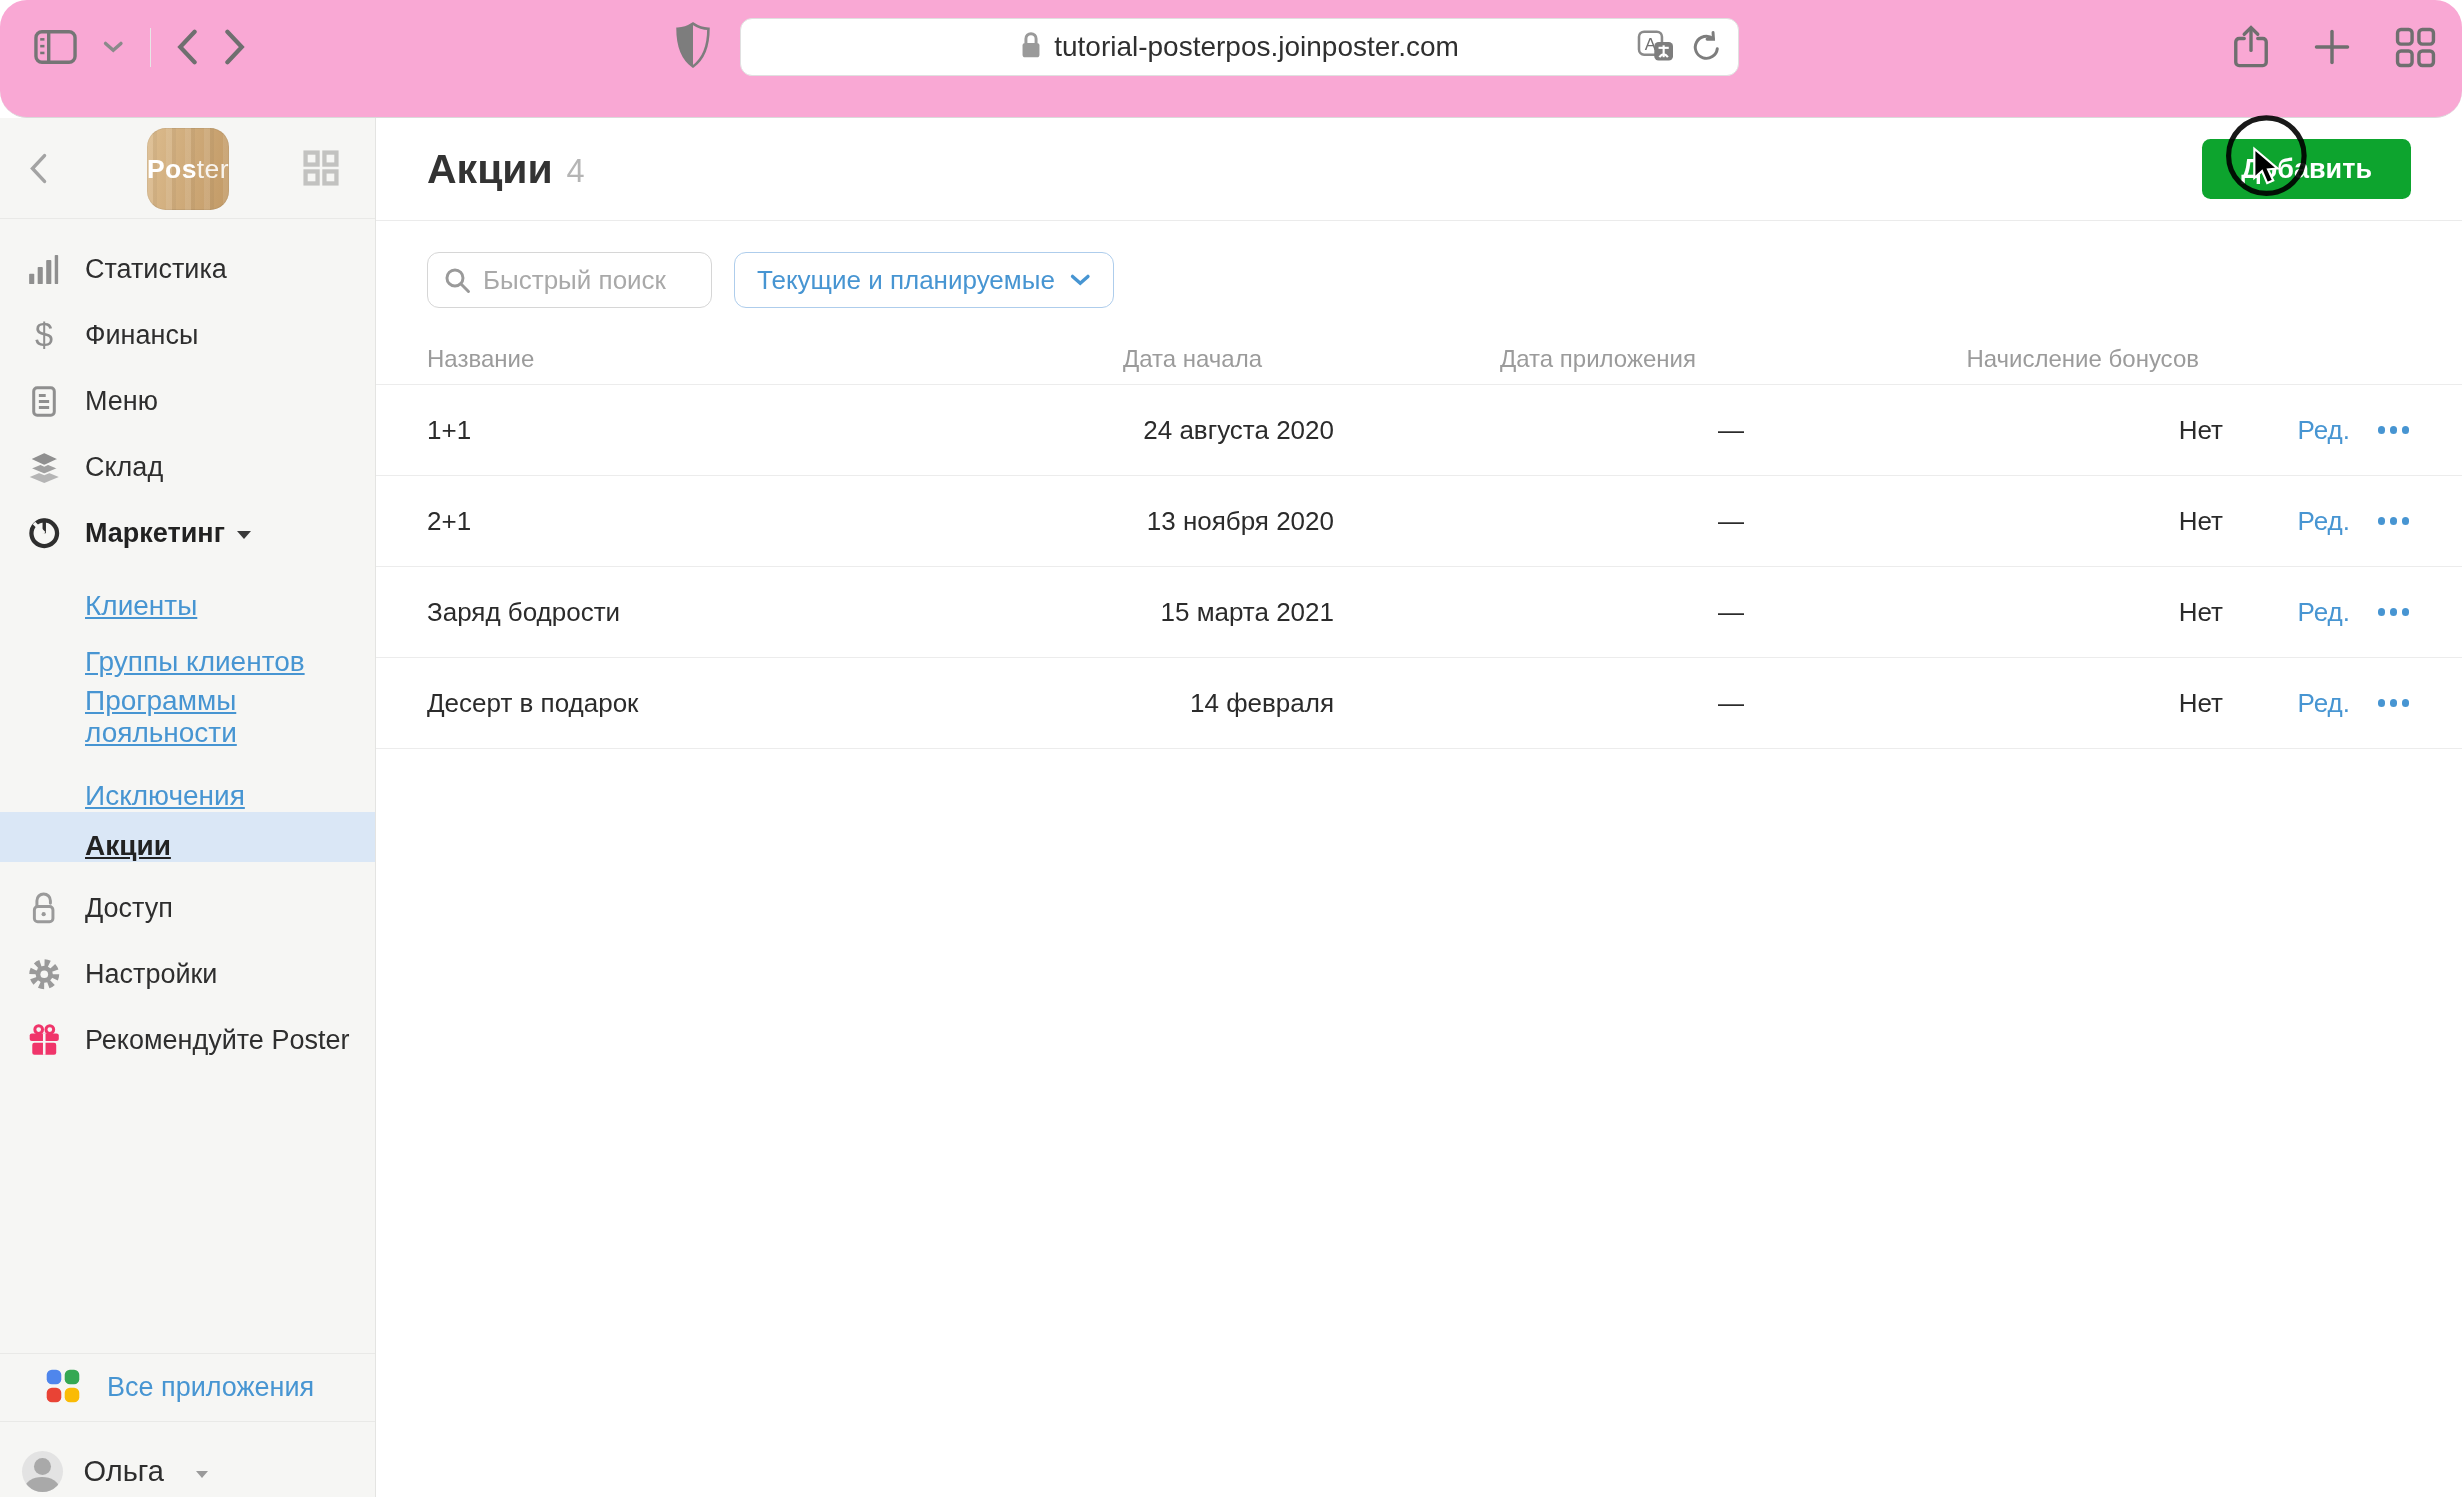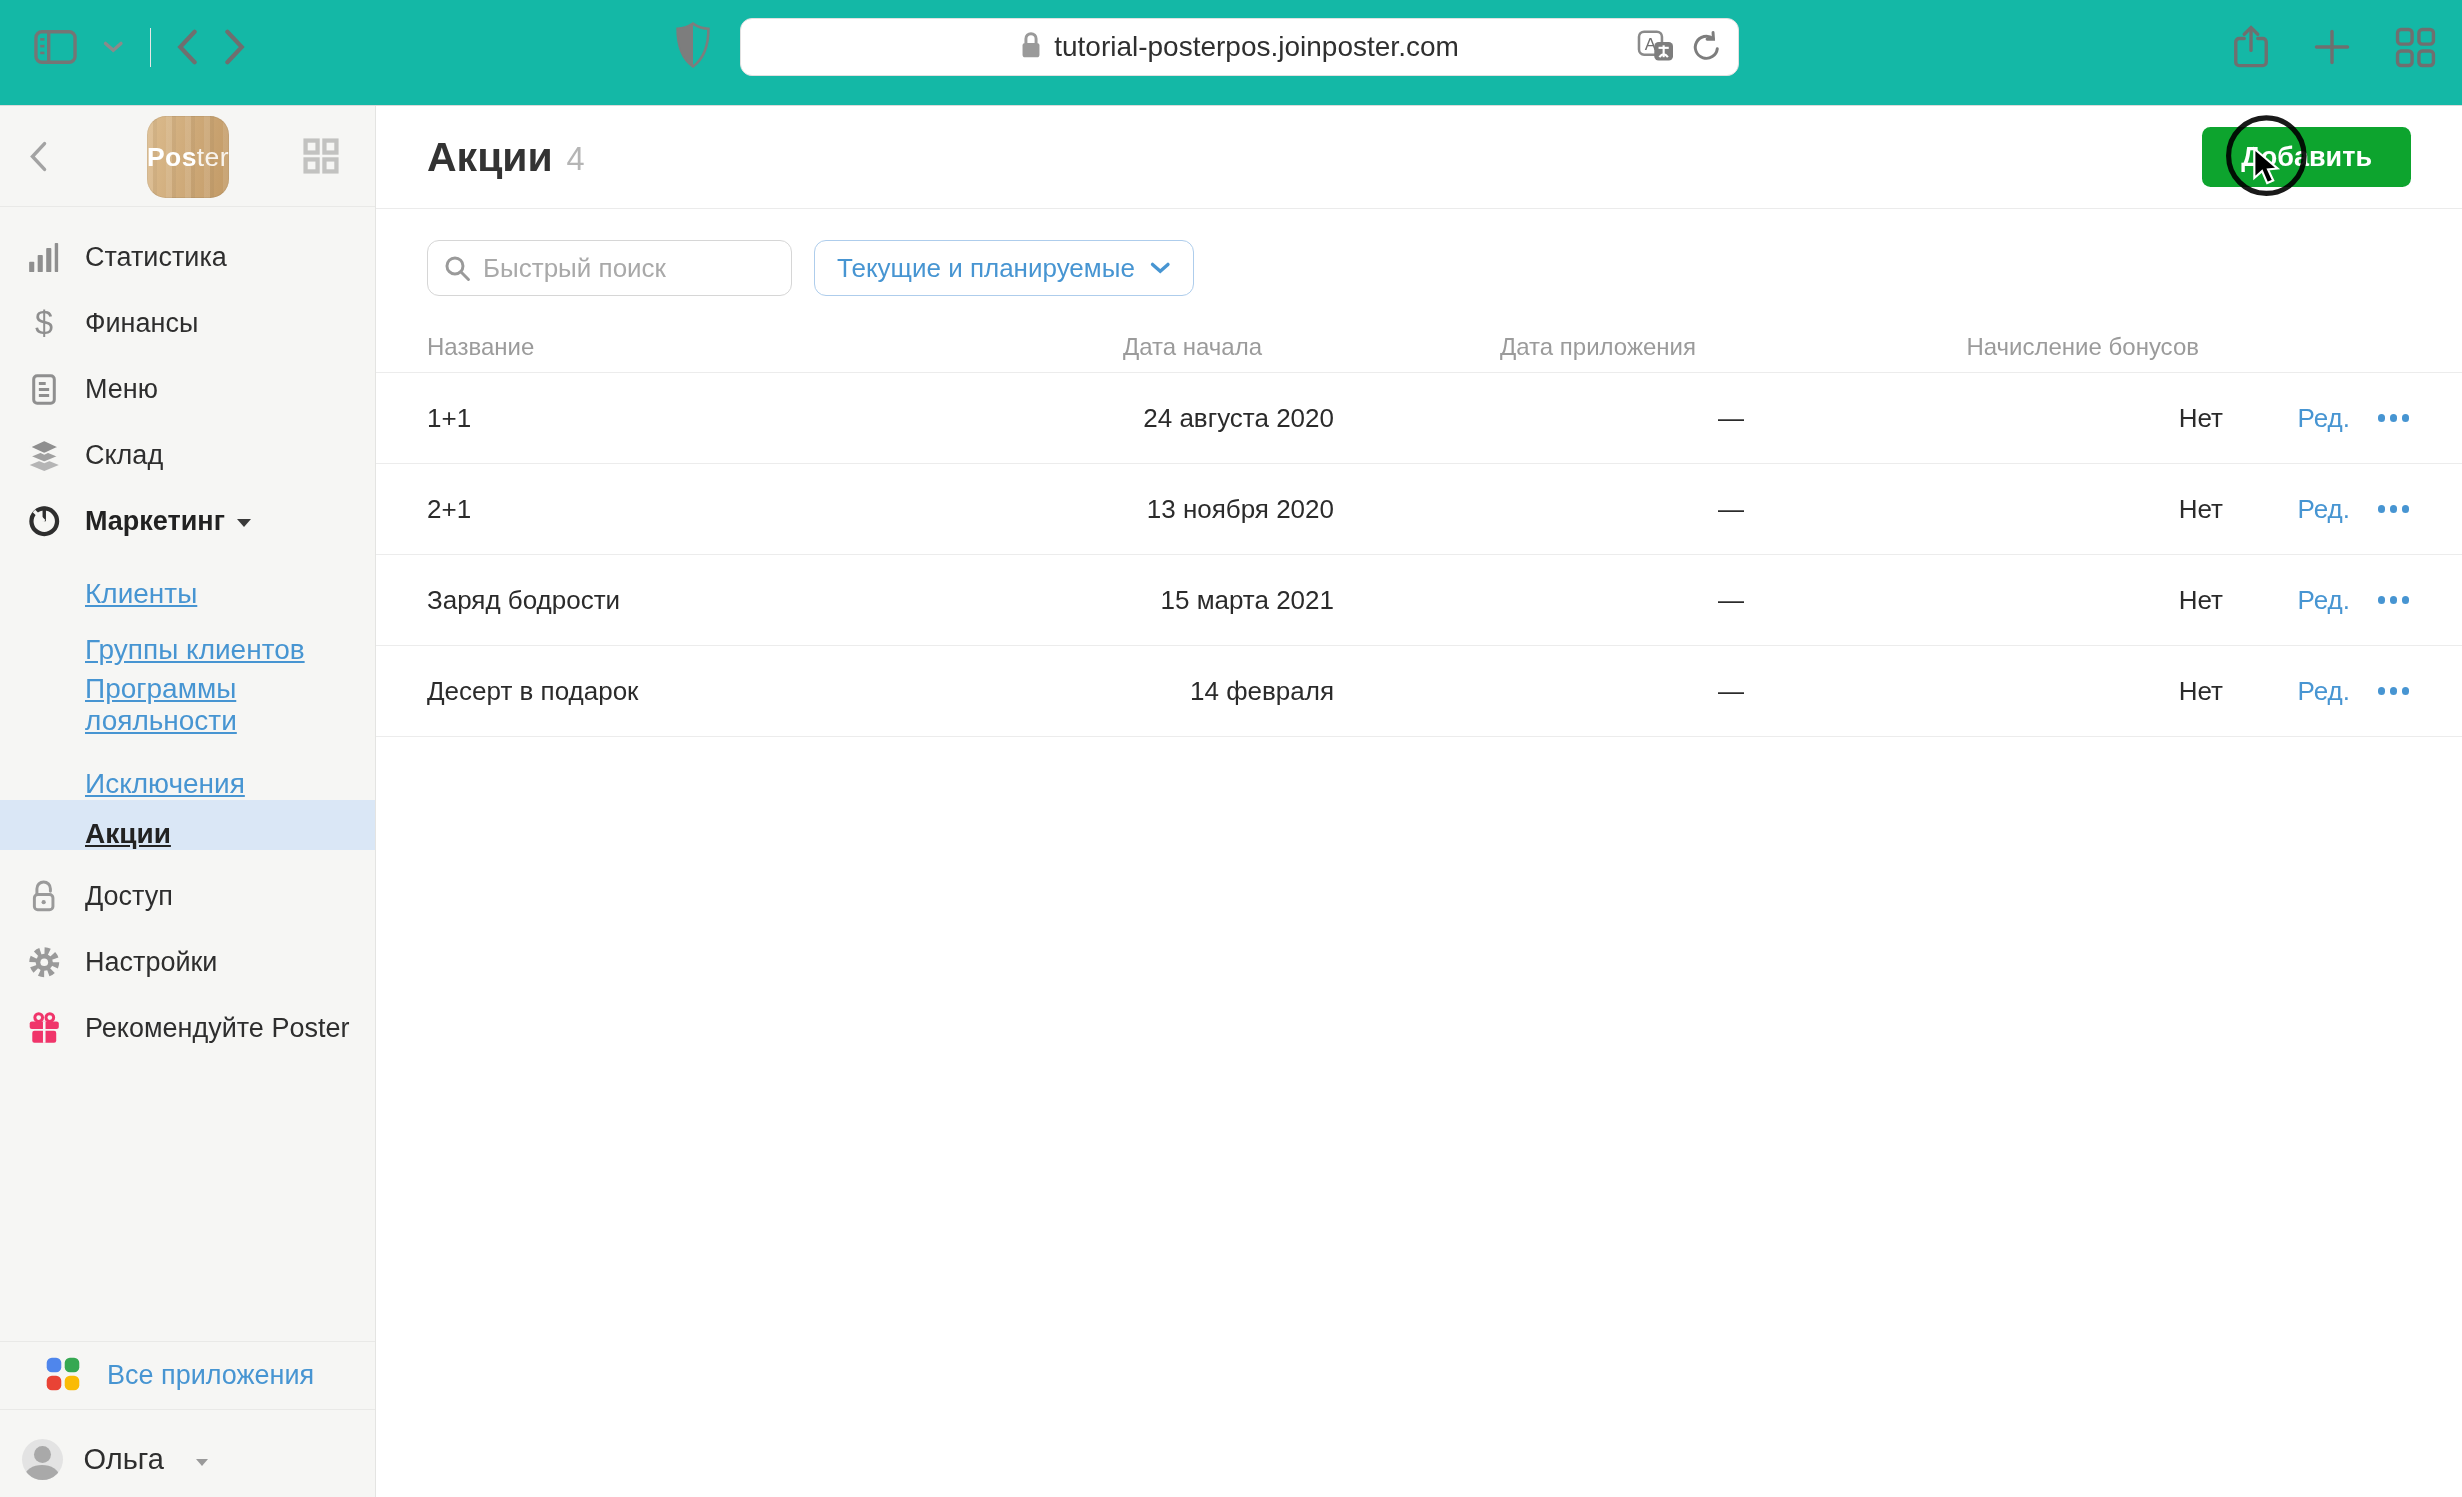--- a/index.html
+++ b/index.html
@@ -1,21 +1,21 @@
 <!DOCTYPE html>
 <html style="font-size:13.7px"><head>
 <meta charset="utf-8">
 <style>
   * { box-sizing: border-box; margin: 0; padding: 0; }
   html, body { margin: 0; padding: 0; background: #fff; }
   body { font-family: "Liberation Sans", sans-serif; color: #2c2c2c; }
   .screen { position: relative; width: 2462px; height: 1498px; overflow: hidden; background: #fff; }
 
   
-  .chrome { position: relative; height: 106px; background: #14b8a6; border-bottom: 0.9px solid #dadada; }
+  .chrome { position: relative; height: 118px; background: #f9a8d4; border-bottom: 0.9px solid #dadada; border-radius: 27px; }
   .chrome-left { position: absolute; left: 34px; top: 0; height: 94px; display: flex; align-items: center; gap: 26px; }
   .chrome-sep { width: 0.9px; height: 39px; background: #e6e6e6; }
   .chrome-right { position: absolute; right: 26px; top: 0; height: 94px; display: flex; align-items: center; gap: 44px; }
   .chrome-icon { display: flex; align-items: center; justify-content: center; cursor: default; }
   .shield-wrap { position: absolute; left: 675px; top: 20.5px; }
   .url-field { position: absolute; left: 740px; top: 18px; width: 999px; height: 58px;
     border: 0.9px solid #e0e0e0; border-radius: 12px; background: #fff;
     display: flex; align-items: center; justify-content: center; }
   .url-center { display: flex; align-items: center; gap: 12px; }
   .url-text { font-size: 28px; color: #2f2f2f; }
@@ -69,21 +69,21 @@
   .page-count { font-size: 32.5px; color: #b5b5b5; margin-left: 13.7px; margin-top: 5.1px; }
   .spacer { flex: 1; }
   .add-btn { height: 60px; padding: 0 39px; background: #0da42e; color: #fff; font-size: 27px; font-weight: bold;
     border: none; border-radius: 8.5px; display: flex; align-items: center; font-family: "Liberation Sans", sans-serif; cursor: pointer; }
 
   
   .cursor-overlay { position: absolute; left: 2220px; top: 111px; width: 103px; height: 103px; pointer-events: none; z-index: 10; }
 
   
   .controls { display: flex; align-items: center; padding: 31px 51px 0; gap: 22px; }
-  .search-box { position: relative; width: 365px; height: 56px; }
+  .search-box { position: relative; width: 285px; height: 56px; }
   .search-box input { width: 100%; height: 100%; border: 0.9px solid #d6d6d6; border-radius: 12px; padding: 0 17px 0 55px;
     font-size: 26px; color: #333; font-family: "Liberation Sans", sans-serif; outline: none; background: #fff; }
   .search-box input::placeholder { color: #a9a9a9; }
   .search-ic { position: absolute; left: 17px; top: 14.5px; }
   .filter-btn { height: 56px; border: 0.9px solid #aecdec; border-radius: 12px; background: #fff; padding: 0 22px;
     display: flex; align-items: center; gap: 15.4px; font-size: 26px; color: #4795d2; cursor: pointer; font-family: "Liberation Sans", sans-serif; }
 
   
   .table { margin-top: 26px; }
   .trow { display: grid; grid-template-columns: 1fr 462px 410px 479px 188px; align-items: center; padding: 0 51px; }

